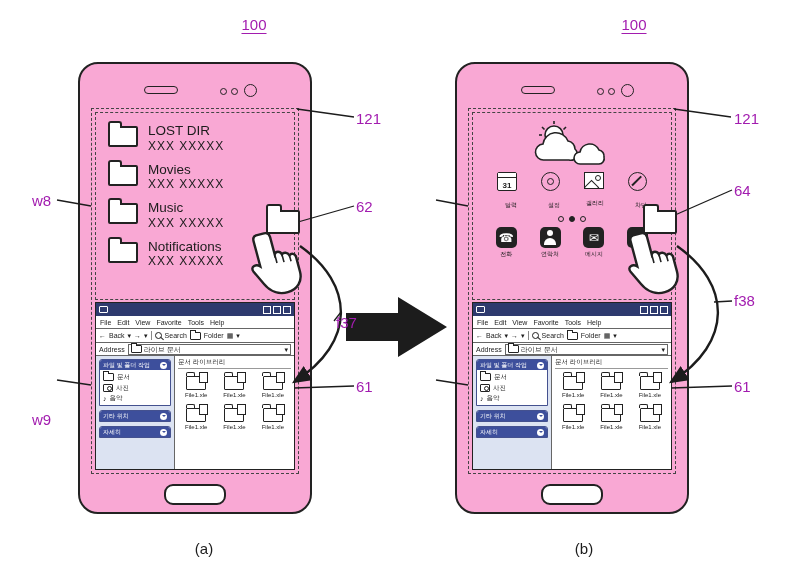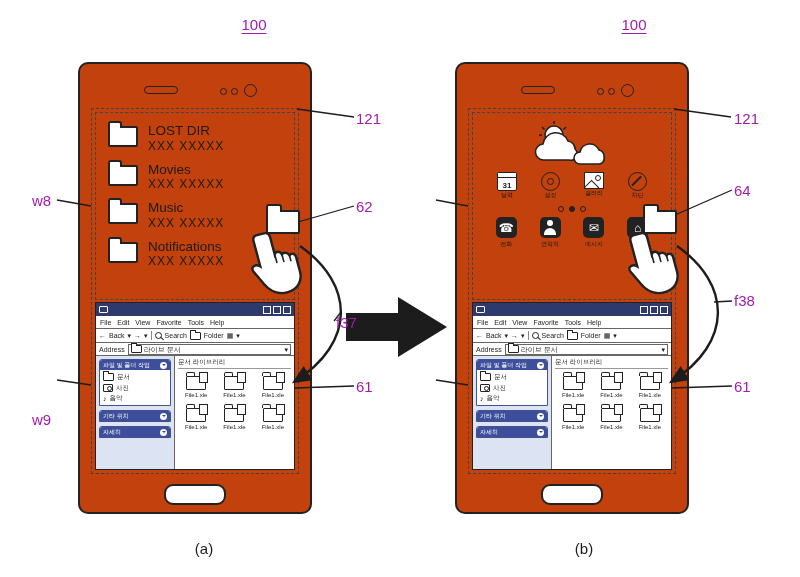--- a/index.html
+++ b/index.html
@@ -5,21 +5,21 @@
   html,body{margin:0;padding:0;background:#fff;}
   body{font-family:"Liberation Sans","DejaVu Sans",sans-serif;color:#1c1c1c;}
   .canvas{position:relative;width:800px;height:577px;background:#fff;overflow:hidden;}
 
   
   .ref{position:absolute;font-size:15px;color:#a21caf;white-space:nowrap;z-index:7;}
   .ref.u{text-decoration:underline;text-underline-offset:3px;}
   .caption{position:absolute;font-size:15px;z-index:7;}
 
   
-  .phone{position:absolute;width:230px;height:448px;border:2.5px solid #222;border-radius:10px;background:#c2410c;z-index:1;}
+  .phone{position:absolute;width:230px;height:448px;border:2.5px solid #222;border-radius:20px;background:#f9a8d4;z-index:1;}
   .slit{position:absolute;left:64px;top:22px;width:32px;height:6px;border:1.5px solid #222;border-radius:4px;}
   .cdot{position:absolute;width:5px;height:5px;border:1.5px solid #222;border-radius:50%;top:24px;}
   .cam{position:absolute;width:11px;height:11px;border:1.5px solid #222;border-radius:50%;top:20px;left:164px;}
   .home-btn{position:absolute;left:50%;transform:translateX(-50%);bottom:7px;width:58px;height:17px;border:2px solid #222;border-radius:9px;background:#fff;}
   .screen{position:absolute;left:11px;top:44px;width:206px;height:364px;border:1.5px dashed #444;}
   .region-top{position:absolute;left:3px;top:3px;right:3px;height:186px;border:1.5px dashed #444;overflow:hidden;}
   .region-bottom{position:absolute;left:3px;top:193px;right:3px;bottom:3px;border:1.5px solid #222;overflow:hidden;}
 
   
   .fl{padding:10px 8px 0 12px;}
@@ -71,21 +71,21 @@
   .ffold::after{content:"";position:absolute;right:-3px;top:-5px;width:7px;height:9px;background:#fff;border:1.5px solid #222;}
 
   
   .hs{position:absolute;inset:0;padding-top:3px;}
   .hs-time{display:flex;align-items:center;justify-content:center;gap:7px;}
   .hs-ampm{font-size:8px;}
   .hs-clock{font-size:17px;letter-spacing:1px;}
   .hs-datecol{display:flex;flex-direction:column;font-size:6.5px;line-height:1.25;}
   .hs-weather{display:flex;justify-content:center;margin-top:4px;}
   .hs-apps{display:flex;justify-content:space-evenly;margin-top:6px;}
-  .hs-app{display:flex;flex-direction:column;align-items:center;gap:0;}
+  .hs-app{display:flex;flex-direction:column;align-items:flex-end;gap:10px;}
   .hs-app-label,.hs-dock-label{font-size:6px;}
   .ical{width:18px;height:17px;border:1.5px solid #222;border-radius:2px;display:flex;align-items:flex-end;justify-content:center;font-size:8px;font-weight:bold;position:relative;background:#fff;}
   .ical::before{content:"";position:absolute;left:0;top:0;right:0;height:4px;border-bottom:1.5px solid #222;background:#fff;}
   .igear{width:17px;height:17px;border:1.5px solid #222;border-radius:50%;position:relative;}
   .igear::after{content:"";position:absolute;left:4.5px;top:4.5px;width:5px;height:5px;border:1.5px solid #222;border-radius:50%;}
   .igal{width:18px;height:15px;border:1.5px solid #222;position:relative;overflow:hidden;background:#fff;}
   .igal::before{content:"";position:absolute;left:1px;bottom:-5px;width:9px;height:9px;background:#fff;border:1.5px solid #222;transform:rotate(45deg);}
   .igal::after{content:"";position:absolute;right:2px;top:2px;width:4px;height:4px;border:1.5px solid #222;border-radius:50%;}
   .inoe{width:17px;height:17px;border:1.5px solid #222;border-radius:50%;position:relative;}
   .inoe::after{content:"";position:absolute;left:1px;top:7px;width:13px;height:1.6px;background:#222;transform:rotate(-45deg);}

